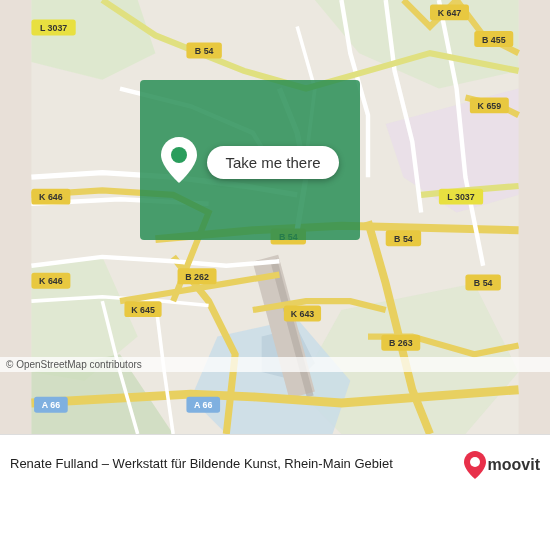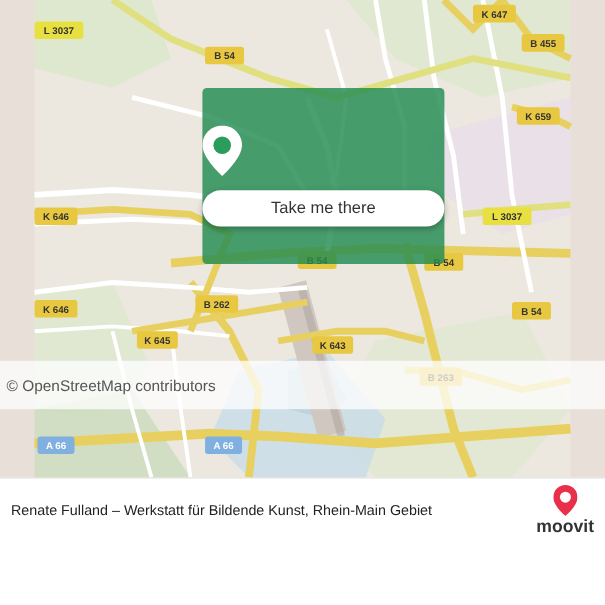--- a/index.html
+++ b/index.html
@@ -28,24 +28,24 @@
     
     .green-overlay {
       position: absolute;
       top: 80px;
       left: 140px;
       width: 220px;
       height: 160px;
       background: rgba(34, 139, 80, 0.82);
       border-radius: 4px;
       display: flex;
-      flex-direction: column;
+      flex-direction: row;
+      align-items: center;
       justify-content: center;
       gap: 10px;
-      margin-left: 44px;
     }
 
     .location-pin {
       width: 36px;
       height: 44px;
       position: relative;
       display: flex;
       align-items: center;
       justify-content: center;
     }
@@ -80,38 +80,37 @@
       font-size: 13px;
       color: #222;
       line-height: 1.3;
     }
 
     .moovit-logo {
       display: flex;
       align-items: center;
       gap: 2px;
       flex-shrink: 0;
-      flex-direction: column;
     }
 
     .moovit-text {
       font-size: 16px;
       font-weight: bold;
       color: #333;
     }
 
     .copyright-bar {
       position: absolute;
       bottom: 62px;
       left: 0;
       right: 0;
       background: rgba(255,255,255,0.75);
-      font-size: 14px;
+      font-size: 10px;
       color: #555;
-      padding: 14px 6px;
+      padding: 2px 6px;
     }
 
     
   </style>
 </head>
 <body>
 
 <div id="map-container">
   
   <svg id="map-svg" viewBox="0 0 550 490" xmlns="http://www.w3.org/2000/svg">

